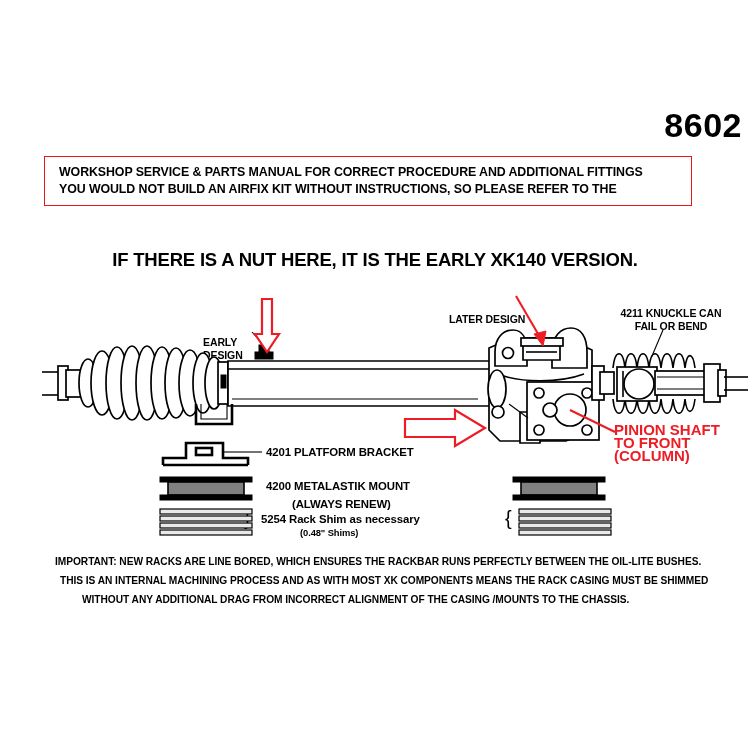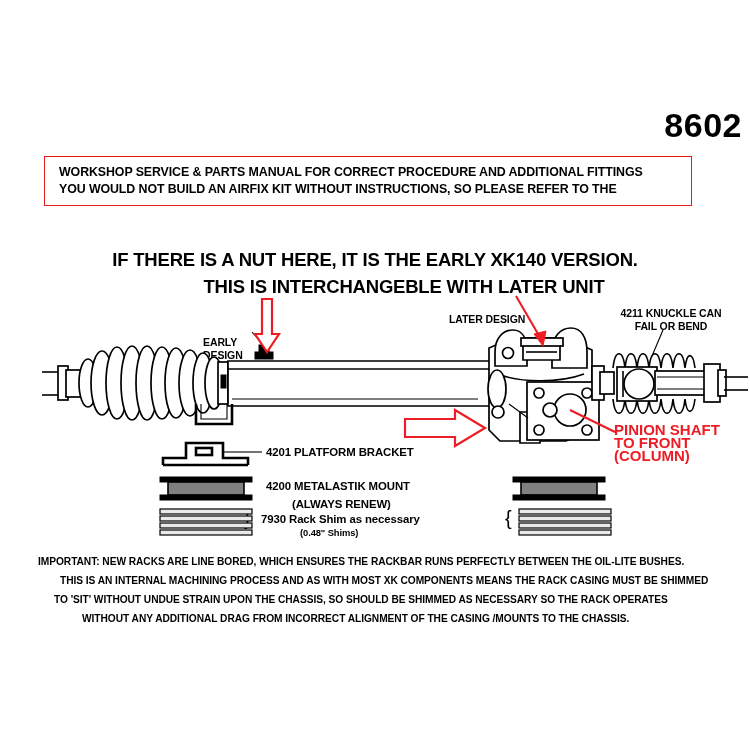--- a/index.html
+++ b/index.html
@@ -48,21 +48,21 @@
   #txt-4200b{left:292px;top:497px;}
   #txt-4206{left:261px;top:512px;}
   #txt-4206b{left:300px;top:525px;font-size:9.4px;font-weight:bold;}
   .brace{font-size:20px;font-weight:normal;line-height:20px;}
   #brace-left{left:244px;top:508px;}
   #brace-right2{left:505px;top:508px;}
 
   
   #bottom-note{left:0;top:552px;width:750px;}
   .bn{font-size:10.2px;line-height:19px;letter-spacing:-0.05px;font-weight:bold;}
-  .bn.l1{padding-left:38px;}
+  .bn.l1{padding-left:55px;}
   .bn.l2{padding-left:60px;}
   .bn.l3{padding-left:54px;}
   .bn.l4{padding-left:82px;}
 
   
   svg.art{position:absolute;left:0;top:0;width:750px;height:750px;overflow:visible;}
   .ln{fill:none;stroke:#000;stroke-width:1.6;}
   .ln-thin{fill:none;stroke:#000;stroke-width:1.1;}
   .ln-thick{fill:none;stroke:#000;stroke-width:2.6;}
   .fill-w{fill:#fff;stroke:#000;stroke-width:1.7;}
@@ -80,21 +80,20 @@
 
   <div class="abs" id="part-number">8602</div>
 
   <div class="abs" id="notice-box">
     <div class="notice-line">WORKSHOP SERVICE &amp; PARTS MANUAL FOR CORRECT PROCEDURE AND ADDITIONAL FITTINGS</div>
     <div class="notice-line">YOU WOULD NOT BUILD AN AIRFIX KIT WITHOUT INSTRUCTIONS, SO PLEASE REFER TO THE</div>
   </div>
 
   <div class="abs" id="headline">
     <div class="head-line">IF THERE IS A NUT HERE, IT IS THE EARLY XK140 VERSION.</div>
-    <div class="head-line indent">THIS IS INTERCHANGEBLE WITH LATER  UNIT</div>
   </div>
 
   <div class="abs callout" id="label-early">
     <div>EARLY</div>
     <div>DESIGN</div>
   </div>
 
   <div class="abs callout" id="label-later">LATER DESIGN</div>
 
   <div class="abs callout" id="label-knuckle">
@@ -107,28 +106,27 @@
     <div>TO FRONT</div>
     <div>(COLUMN)</div>
   </div>
 
   <div class="abs" id="label-rhd">THIS SHOWS A RIGHT HAND DRIVE RACK</div>
 
   <div class="abs part-txt" id="txt-4201">4201 PLATFORM BRACKET</div>
   <div class="abs part-txt" id="txt-4200">4200 METALASTIK MOUNT</div>
   <div class="abs part-txt" id="txt-4200b">(ALWAYS RENEW)</div>
   <div class="abs brace" id="brace-left">}</div>
-  <div class="abs part-txt" id="txt-4206">7930  Rack Shim as necessary</div>
+  <div class="abs part-txt" id="txt-4206">5254  Rack Shim as necessary</div>
   <div class="abs part-txt" id="txt-4206b">(0.48" Shims)</div>
   <div class="abs brace" id="brace-right2">{</div>
 
   <div class="abs" id="bottom-note">
     <div class="bn l1"><span>IMPORTANT:</span><span> NEW RACKS ARE LINE BORED, WHICH ENSURES THE RACKBAR RUNS PERFECTLY BETWEEN THE OIL-LITE BUSHES.</span></div>
     <div class="bn l2">THIS IS AN INTERNAL MACHINING PROCESS AND AS WITH MOST XK COMPONENTS MEANS THE RACK CASING MUST BE SHIMMED</div>
-    <div class="bn l3">TO 'SIT' WITHOUT UNDUE STRAIN UPON THE CHASSIS, SO SHOULD BE SHIMMED AS NECESSARY SO THE RACK OPERATES</div>
     <div class="bn l4">WITHOUT ANY ADDITIONAL DRAG FROM INCORRECT ALIGNMENT OF THE CASING /MOUNTS  TO THE CHASSIS.</div>
   </div>
 
   <svg class="art" viewBox="0 0 750 750">
 
     <g>
       <line class="ln" x1="42" y1="372" x2="66" y2="372"></line>
       <line class="ln" x1="42" y1="395" x2="66" y2="395"></line>
       <rect class="fill-w" x="58" y="366" width="10" height="34"></rect>
       <rect class="fill-w" x="66" y="370" width="18" height="27"></rect>

